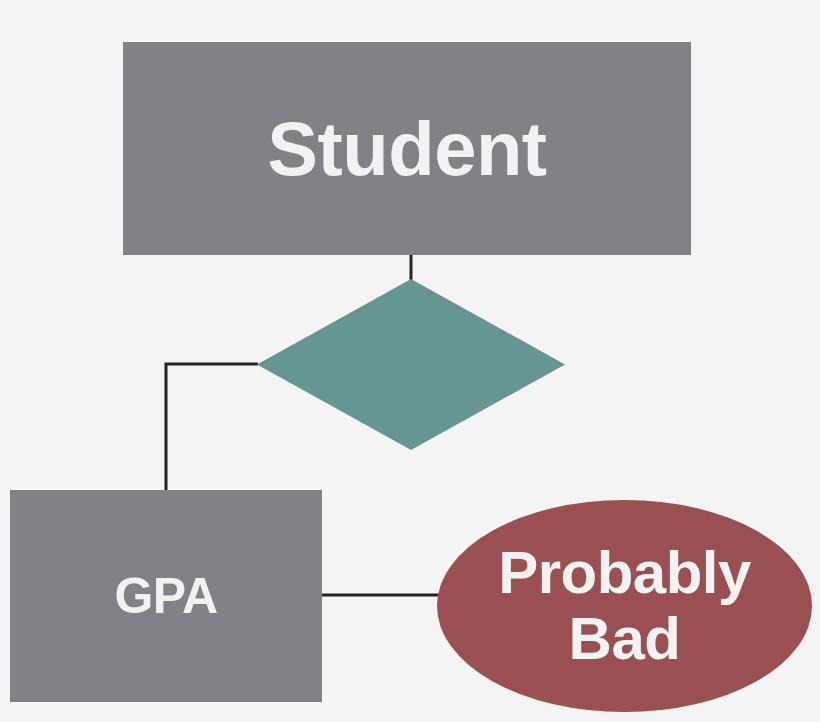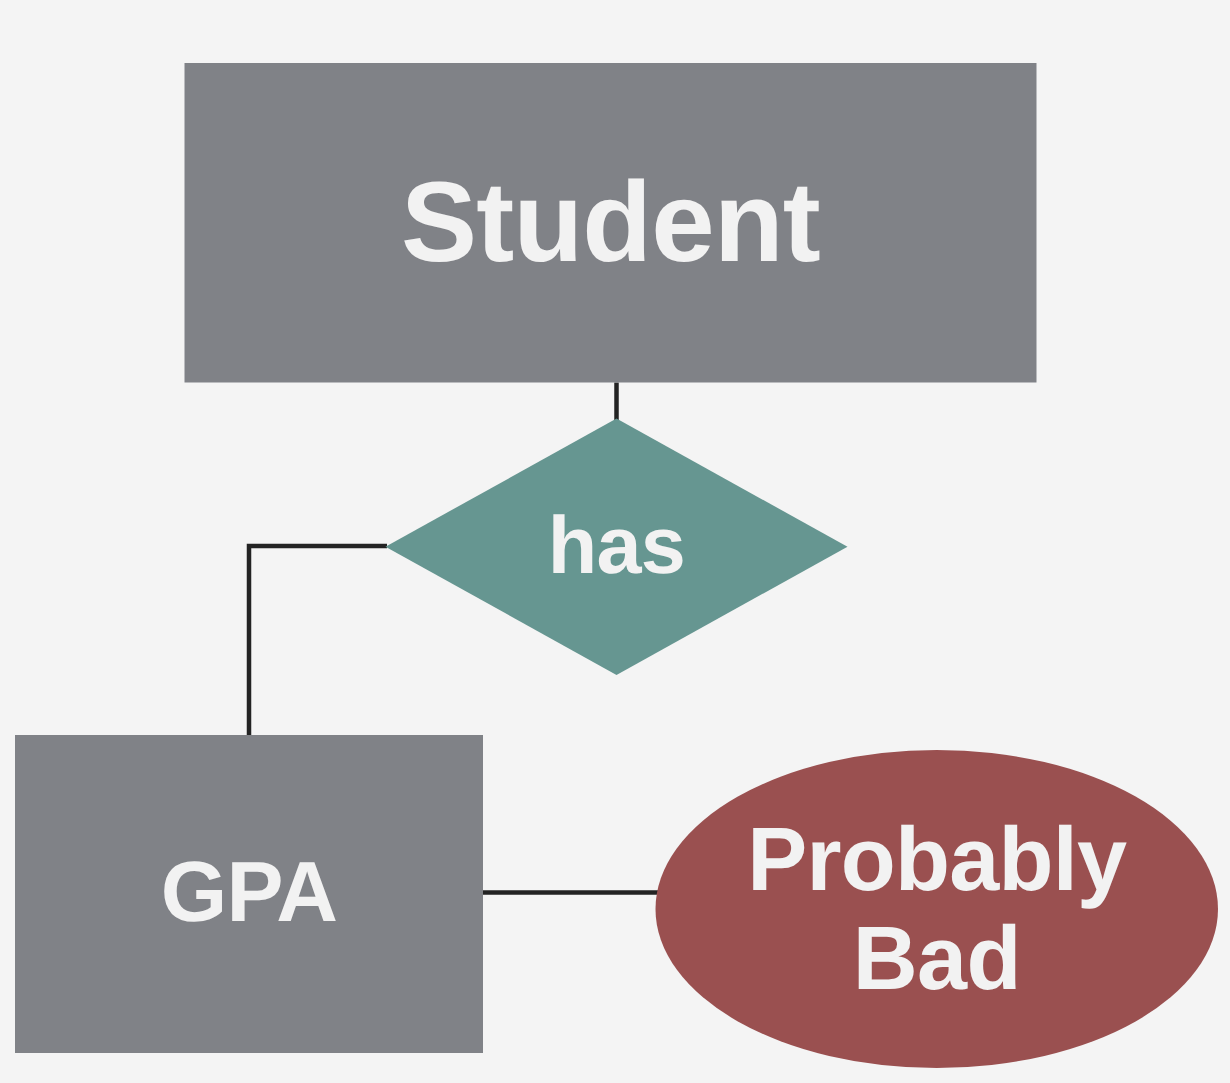--- a/index.html
+++ b/index.html
@@ -55,21 +55,21 @@
     width: 308px;
     height: 171px;
     font-size: 54px;
   }
   
   .entity-gpa-box {
     left: 10px;
     top: 490px;
     width: 312px;
     height: 212px;
-    font-size: 57px;
+    font-size: 50px;
   }
   
   .note-bad-box {
     left: 437px;
     top: 500px;
     width: 375px;
     height: 212px;
     font-size: 60px;
     line-height: 1.1;
   }
@@ -90,20 +90,19 @@
     <g>
       <rect x="123" y="42" width="568" height="213" fill="#808287"></rect>
       <polygon points="411,279 565,364.5 411,450 257,364.5" fill="#669691"></polygon>
       <rect x="10" y="490" width="312" height="212" fill="#808287"></rect>
       <ellipse cx="624.5" cy="606" rx="187.5" ry="106" fill="#9a5050"></ellipse>
     </g>
   </svg>
 
   <div class="node-label entity-student-box">Student</div>
 
-  <div class="node-label rel-has-box">has</div>
 
   <div class="node-label entity-gpa-box">GPA</div>
 
   <div class="node-label note-bad-box">Probably
 Bad</div>
 
 </div>
 
 </body></html>

